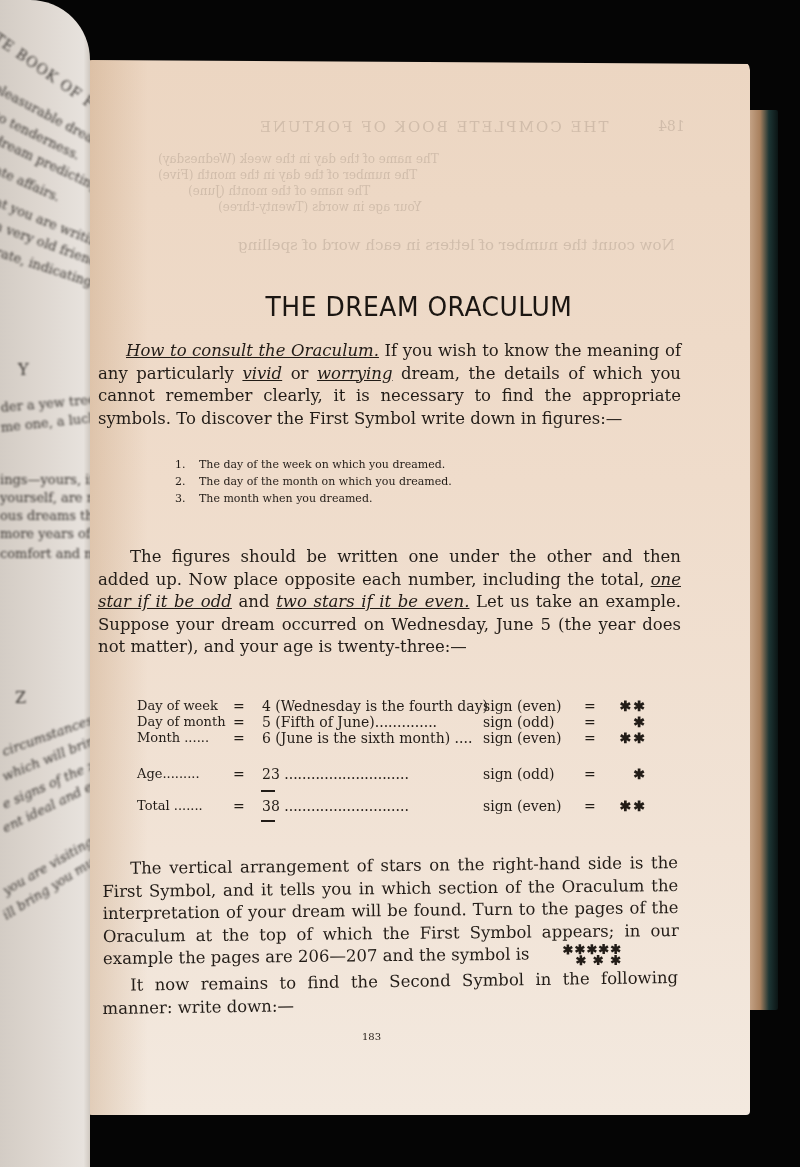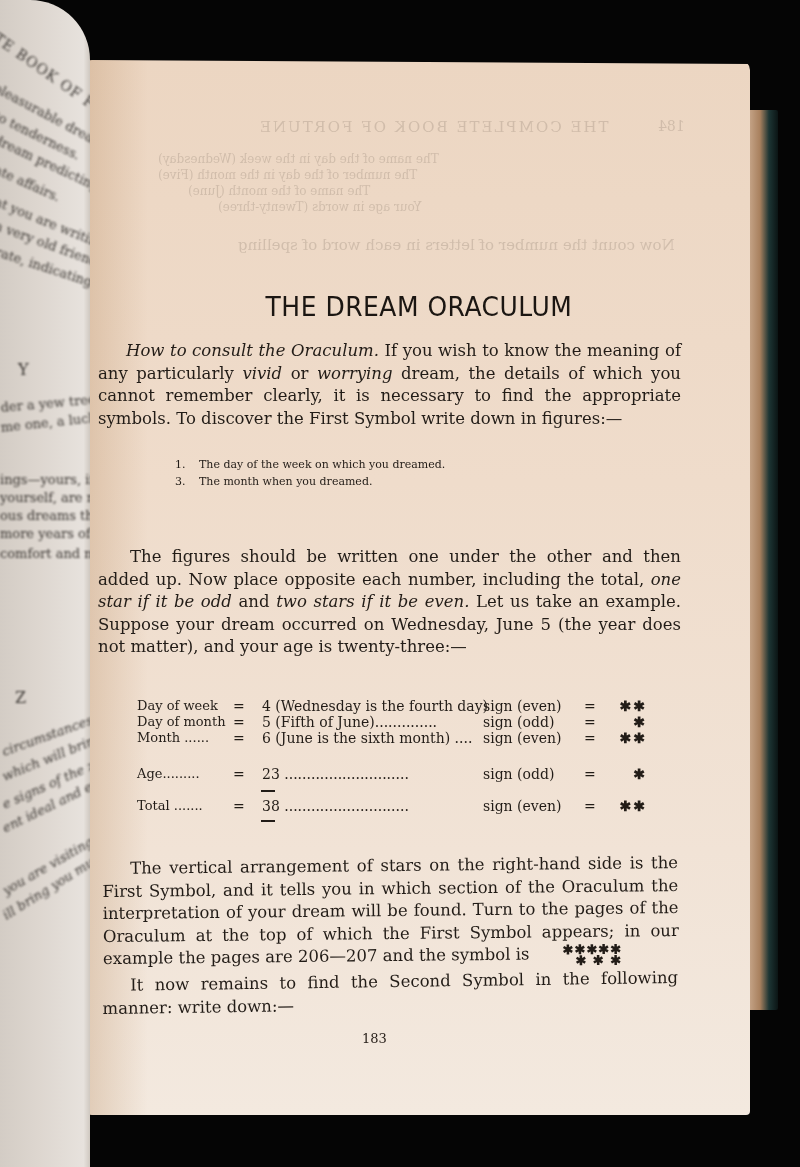--- a/index.html
+++ b/index.html
@@ -43,21 +43,21 @@
     .title {
       position: absolute; left: 88px; width: 662px; top: 276px;
       text-align: center; font-family: "DejaVu Sans", sans-serif; font-weight: normal;
       font-size: 25px; letter-spacing: 0.5px; color: #1b1612;
       transform: scaleY(1.05);
     }
     .para {
       position: absolute; font-size: 16.5px; line-height: 22.5px; color: #221c17;
       text-align: justify;
     }
-    .para i { font-style: italic; }
+    .para i { font-style: italic; text-decoration: underline; }
     .list {
       position: absolute; left: 175px; top: 456px; font-size: 11px; line-height: 17px; color: #221c17;
     }
     .list div { white-space: nowrap; }
     .list .num { display: inline-block; width: 24px; }
     .calc {
       position: absolute; left: 137px; top: 698px; width: 520px; font-size: 14px; color: #221c17;
     }
     .calc .row { position: relative; height: 16px; white-space: nowrap; text-align: center; }
     .calc .lbl { position: absolute; left: 0; font-size: 13px; }
@@ -65,21 +65,21 @@
     .calc .val { position: absolute; left: 125px; }
     .calc .sign { position: absolute; left: 346px; }
     .calc .eq2 { position: absolute; left: 447px; }
     .calc .stars { position: absolute; right: 10px; font-weight: bold; letter-spacing: 2px; }
     .calc .rule { position: absolute; left: 124px; width: 14px; height: 1.5px; background: #221c17; }
     .symbol-stars {
       display: inline-block; vertical-align: middle; line-height: 11px; font-size: 13px; font-weight: bold;
       text-align: right; letter-spacing: 1px;
     }
     .folio {
-      position: absolute; left: 362px; top: 1031px; font-size: 13px; color: #2a221c;
+      position: absolute; left: 362px; top: 1031px; font-size: 10px; color: #2a221c;
     }
   </style>
 </head>
 <body>
 
 <div class="cover-right"></div>
 
 <div class="page">
   <div class="show-through" style="left:170px; top:58px; font-size:15px; letter-spacing:2px;">THE COMPLETE BOOK OF FORTUNE</div>
   <div class="show-through" style="left:570px; top:58px; font-size:14px;">184</div>
@@ -115,20 +115,21 @@
   <div class="ghost" style="left:40px; top:885px; transform: rotate(-30deg); font-style:italic;">you are visiting a zoo, it</div>
   <div class="ghost" style="left:40px; top:910px; transform: rotate(-32deg); font-style:italic;">ill bring you much profit and</div>
 </div>
 
 <h1 class="title">THE DREAM ORACULUM</h1>
 
 <p class="para" style="left:98px; top:340px; width:583px; margin:0; text-indent:28px;"><i>How to consult the Oraculum.</i><span> If you wish to know the meaning of any particularly </span><i>vivid</i><span> or </span><i>worrying</i><span> dream, the details of which you cannot remember clearly, it is necessary to find the appropriate symbols. To discover the First Symbol write down in figures:—</span></p>
 
 <div class="list">
   <div><span class="num">1.</span><span>The day of the week on which you dreamed.</span></div>
+  <div><span class="num">2.</span><span>The day of the month on which you dreamed.</span></div>
   <div><span class="num">3.</span><span>The month when you dreamed.</span></div>
 </div>
 
 <p class="para" style="left:98px; top:546px; width:583px; margin:0; text-indent:32px;"><span>The figures should be written one under the other and then added up. Now place opposite each number, including the total, </span><i>one star if it be odd</i><span> and </span><i>two stars if it be even.</i><span> Let us take an example. Suppose your dream occurred on Wednesday, June 5 (the year does not matter), and your age is twenty-three:—</span></p>
 
 <div class="calc">
   <div class="row">
     <span class="lbl">Day of week</span>
     <span class="eq1">=</span>
     <span class="val">4 (Wednesday is the fourth day)</span>

